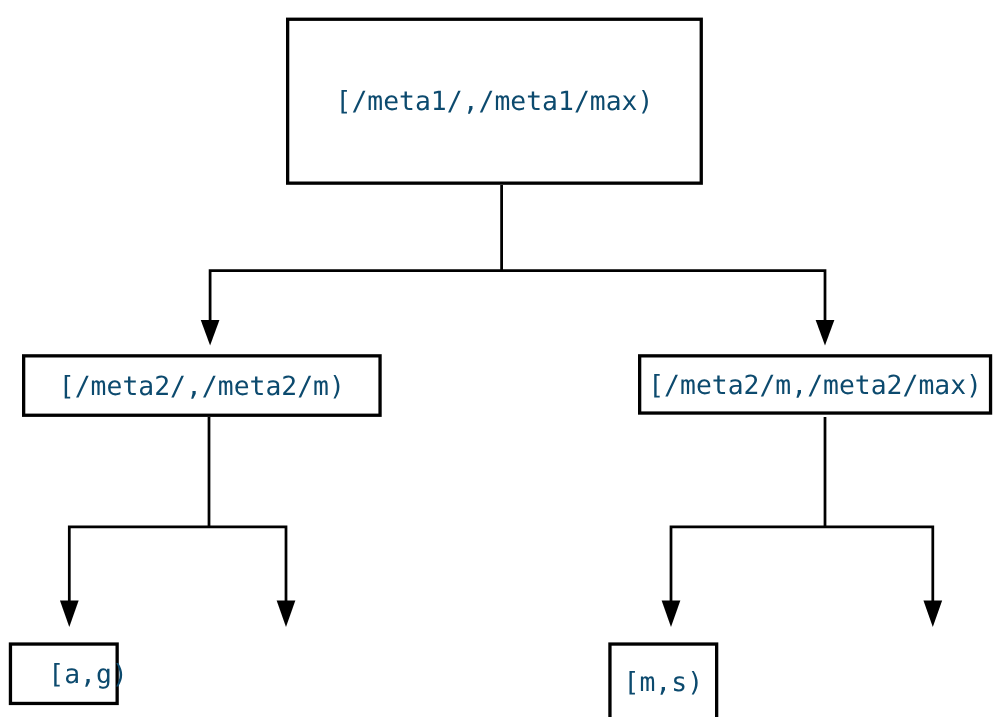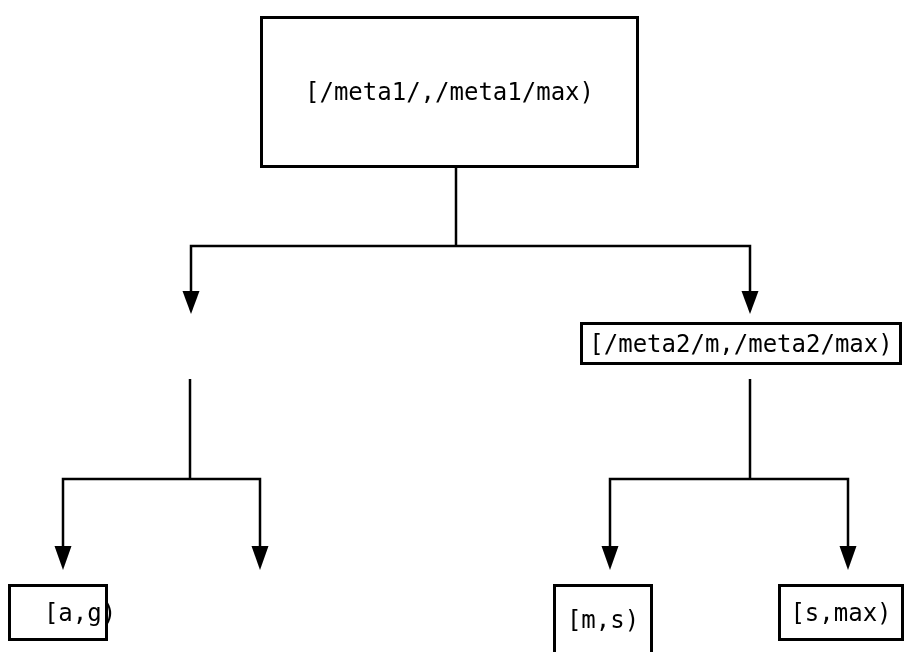--- a/index.html
+++ b/index.html
@@ -32,29 +32,29 @@
     stroke: none;
   }
   .node {
     position: absolute;
     box-sizing: border-box;
     border: 3px solid #000000;
     background: #ffffff;
     display: flex;
     align-items: center;
     justify-content: center;
-    color: #000000;
+    color: #0c4a6e;
     font-size: 24px;
     font-weight: normal;
     white-space: pre;
     line-height: 1;
   }
   .node-root      { left: 260px; top: 16px;  width: 379px; height: 152px; }
   .node-mid-left  { left: 20px;  top: 322px; width: 327px; height: 57px; }
-  .node-mid-right { left: 580px; top: 322px; width: 322px; height: 43px; }
+  .node-mid-right { left: 580px; top: 322px; width: 322px; height: 55px; }
   .node-leaf-1    { left: 8px;   top: 584px; width: 100px; height: 57px; padding-left: 44px; }
   .node-leaf-2    { left: 203px; top: 584px; width: 99px;  height: 57px; }
   .node-leaf-3    { left: 553px; top: 584px; width: 100px; height: 72px; }
   .node-leaf-4    { left: 778px; top: 584px; width: 126px; height: 57px; }
 </style>
 </head>
 <body>
 
 <div class="canvas">
 
@@ -73,31 +73,31 @@
     <path d="M750,379 L750,479"></path>
     <path d="M610,547 L610,479 L848,479 L848,547"></path>
     <polygon points="601.5,546 618.5,546 610,570"></polygon>
     <polygon points="839.5,546 856.5,546 848,570"></polygon>
   </svg>
 
   <div class="node node-root">
     <span>[/meta1/,/meta1/max)</span>
   </div>
 
+  <div class="node node-mid-left">
+    <span>[/meta2/,/meta2/m)</span>
+  </div>
 
   <div class="node node-mid-right">
     <span>[/meta2/m,/meta2/max)</span>
   </div>
 
   <div class="node node-leaf-1">
     <span>[a,g)</span>
   </div>
 
 
   <div class="node node-leaf-3">
     <span>[m,s)</span>
   </div>
 
-  <div class="node node-leaf-4">
-    <span>[s,max)</span>
-  </div>
 
 </div>
 
 </body></html>

